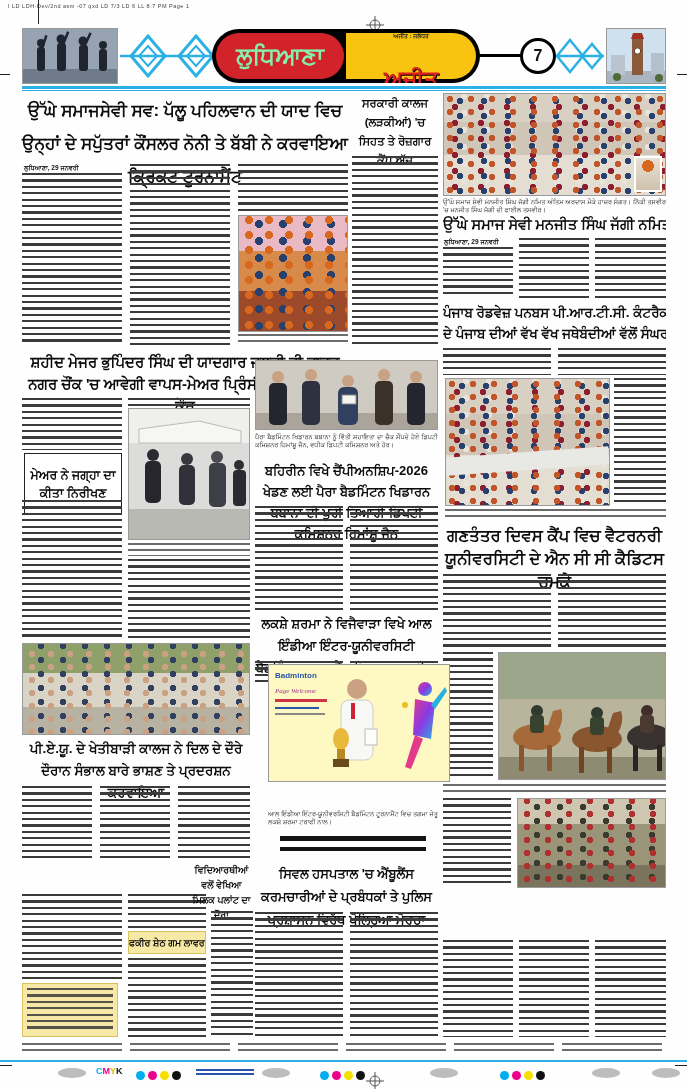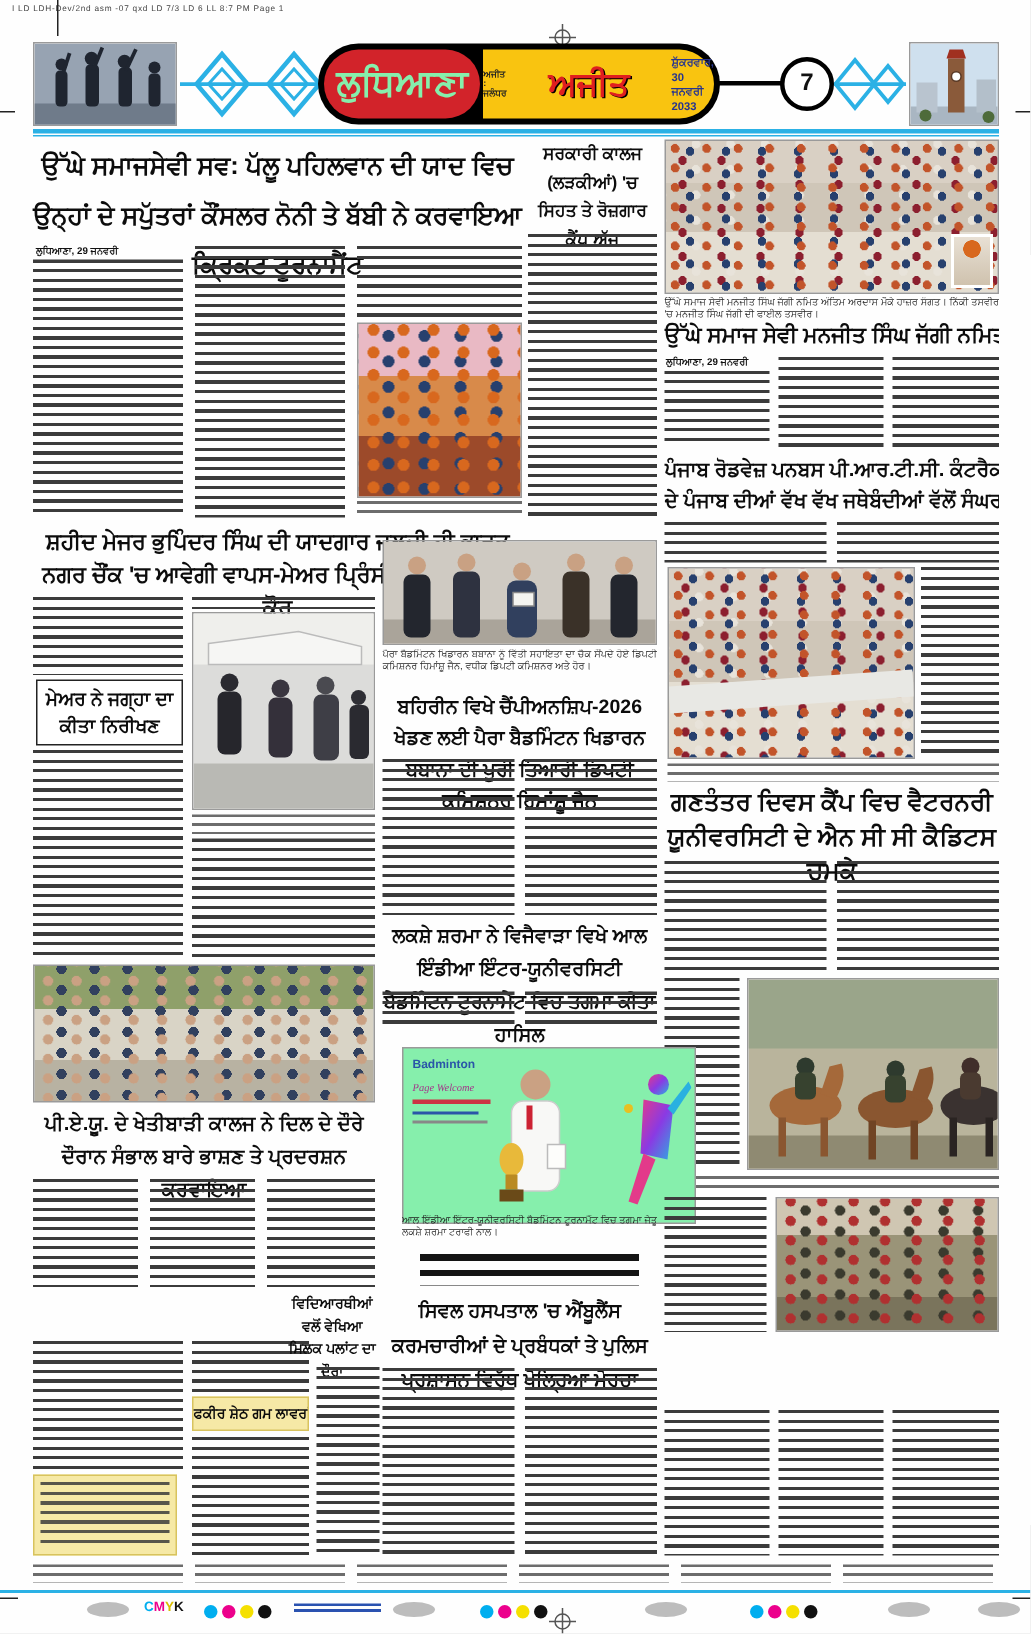--- a/index.html
+++ b/index.html
@@ -78,21 +78,21 @@
         <path d="M28 18 L37 28 L28 38 L19 28 Z" stroke-width="2"></path>
         <path d="M76 8 L93 28 L76 48 L59 28 Z"></path>
         <path d="M76 18 L85 28 L76 38 L67 28 Z" stroke-width="2"></path>
       </g>
     </svg>
 
     <div class="abs" style="left:190px;top:1px;width:268px;height:54px;background:#000;border-radius:27px;display:flex;overflow:hidden;">
       <div style="width:128px;height:46px;margin:4px 0 4px 4px;background:#d2232a;border-radius:23px;display:flex;align-items:center;justify-content:center;">
         <span style="color:#86efac;font-weight:800;font-size:24px;">ਲੁਧਿਆਣਾ</span>
       </div>
-      <div style="flex:1;height:46px;margin:4px 4px 4px 2px;background:#f9c410;border-radius:0 23px 23px 0;display:flex;flex-direction:row;align-items:center;justify-content:flex-start;gap:28px;">
+      <div style="flex:1;height:46px;margin:4px 4px 4px 2px;background:#f9c410;border-radius:0 23px 23px 0;display:flex;flex-direction:column;align-items:center;justify-content:flex-start;gap:28px;">
         <span style="font-size:6px;color:#222;font-weight:bold;">ਅਜੀਤ : ਜਲੰਧਰ</span>
         <span style="font-size:22px;font-weight:800;color:#e01f1f;line-height:22px;text-shadow:1px 1px 0 #000;">ਅਜੀਤ</span>
         <span class="capsule-date" style="font-size:7.5px;">ਸ਼ੁੱਕਰਵਾਰ, 30 ਜਨਵਰੀ 2033</span>
       </div>
     </div>
     <div class="abs" style="left:456px;top:26px;width:44px;height:3px;background:#000;"></div>
 
     <div class="abs" style="left:498px;top:10px;width:30px;height:30px;background:#fff;border:3px solid #000;border-radius:50%;display:flex;align-items:center;justify-content:center;font-weight:800;font-size:16px;color:#111;">
       <span>7</span>
     </div>
@@ -150,21 +150,21 @@
   <div class="abs tx" style="left:443px;top:348px;width:108px;height:27px;"></div>
   <div class="abs tx" style="left:558px;top:348px;width:108px;height:27px;"></div>
   <div class="abs photo crowd" style="left:445px;top:378px;width:165px;height:128px;">
     <div style="position:absolute;left:0;top:58%;width:100%;height:14%;background:#e8e8e4;transform:rotate(-4deg);"></div>
   </div>
   <div class="abs tx" style="left:614px;top:378px;width:52px;height:128px;"></div>
   <div class="abs txl" style="left:445px;top:509px;width:221px;height:12px;"></div>
 
   <div class="abs hl" style="left:22px;top:351px;width:326px;height:44px;font-size:15px;line-height:22px;">ਸ਼ਹੀਦ ਮੇਜਰ ਭੁਪਿੰਦਰ ਸਿੰਘ ਦੀ ਯਾਦਗਾਰ ਜਲਦੀ ਹੀ ਭਾਰਤ ਨਗਰ ਚੌਂਕ 'ਚ ਆਵੇਗੀ ਵਾਪਸ-ਮੇਅਰ ਪ੍ਰਿੰਸੀਪਲ ਇੰਦਰਜੀਤ ਕੌਰ</div>
   <div class="abs tx" style="left:22px;top:398px;width:100px;height:52px;"></div>
-  <div class="abs boxhead hl" style="left:24px;top:453px;width:98px;height:44px;font-size:12.5px;line-height:18px;padding:2px;">ਮੇਅਰ ਨੇ ਜਗ੍ਹਾ ਦਾ ਕੀਤਾ ਨਿਰੀਖਣ</div>
+  <div class="abs boxhead hl" style="left:24px;top:453px;width:98px;height:61px;font-size:12.5px;line-height:18px;padding:2px;">ਮੇਅਰ ਨੇ ਜਗ੍ਹਾ ਦਾ ਕੀਤਾ ਨਿਰੀਖਣ</div>
   <div class="abs tx" style="left:22px;top:500px;width:100px;height:140px;"></div>
   <div class="abs tx" style="left:128px;top:398px;width:122px;height:8px;"></div>
   <svg class="abs photo" style="left:128px;top:408px;" width="122" height="132">
     <rect width="122" height="132" fill="#dcdcda"></rect>
     <rect y="0" width="122" height="34" fill="#efefec"></rect>
     <path d="M10 20 L70 12 L112 22 L112 34 L10 34 Z" fill="#f6f6f4" stroke="#bbb"></path>
     <rect y="100" width="122" height="32" fill="#b9b9b4"></rect>
     <g>
       <circle cx="24" cy="46" r="6" fill="#2a2a30"></circle>
         <rect x="16" y="52" width="16" height="42" rx="5" fill="#26262c"></rect>
@@ -227,21 +227,21 @@
       <circle cx="148" cy="58" r="6" fill="#402e2a"></circle>
         <rect x="141" y="62" width="14" height="18" rx="4" fill="#4a3a30"></rect>
     </g>
   </svg>
   <div class="abs tx" style="left:443px;top:652px;width:50px;height:128px;"></div>
   <div class="abs txl" style="left:443px;top:784px;width:223px;height:11px;"></div>
 
   <div class="abs hl" style="left:255px;top:613px;width:183px;height:44px;font-size:13px;line-height:22px;">ਲਕਸ਼ੇ ਸ਼ਰਮਾ ਨੇ ਵਿਜੈਵਾੜਾ ਵਿਖੇ ਆਲ ਇੰਡੀਆ ਇੰਟਰ-ਯੂਨੀਵਰਸਿਟੀ ਬੈਡਮਿੰਟਨ ਟੂਰਨਾਮੈਂਟ ਵਿਚ ਤਗਮਾ ਕੀਤਾ ਹਾਸਿਲ</div>
   <div class="abs tx" style="left:255px;top:661px;width:88px;height:25px;"></div>
   <div class="abs tx" style="left:350px;top:661px;width:88px;height:25px;"></div>
-  <div class="abs photo" style="left:268px;top:698px;width:196px;height:118px;background:#86efac;">
+  <div class="abs photo" style="left:268px;top:664px;width:182px;height:118px;background:#fef9c3;">
     <div style="position:absolute;left:6px;top:6px;font-size:8px;font-weight:bold;color:#2a55a8;">Badminton</div>
     <div style="position:absolute;left:6px;top:22px;font-size:7px;font-style:italic;color:#a23a8a;font-family:'Liberation Serif',serif;">Page Welcome</div>
     <div style="position:absolute;left:6px;top:34px;width:52px;height:3px;background:#cc3344;"></div>
     <div style="position:absolute;left:6px;top:42px;width:44px;height:2px;background:#2a55a8;"></div>
     <div style="position:absolute;left:6px;top:48px;width:50px;height:2px;background:#888;"></div>
     <svg style="position:absolute;left:58px;top:8px;" width="60" height="108">
       <circle cx="30" cy="16" r="10" fill="#caa183"></circle>
       <rect x="14" y="27" width="32" height="60" rx="8" fill="#f8f8f6" stroke="#ccc"></rect>
       <rect x="24" y="30" width="4" height="16" fill="#cc2233"></rect>
       <ellipse cx="14" cy="66" rx="8" ry="11" fill="#e8b93a"></ellipse>

